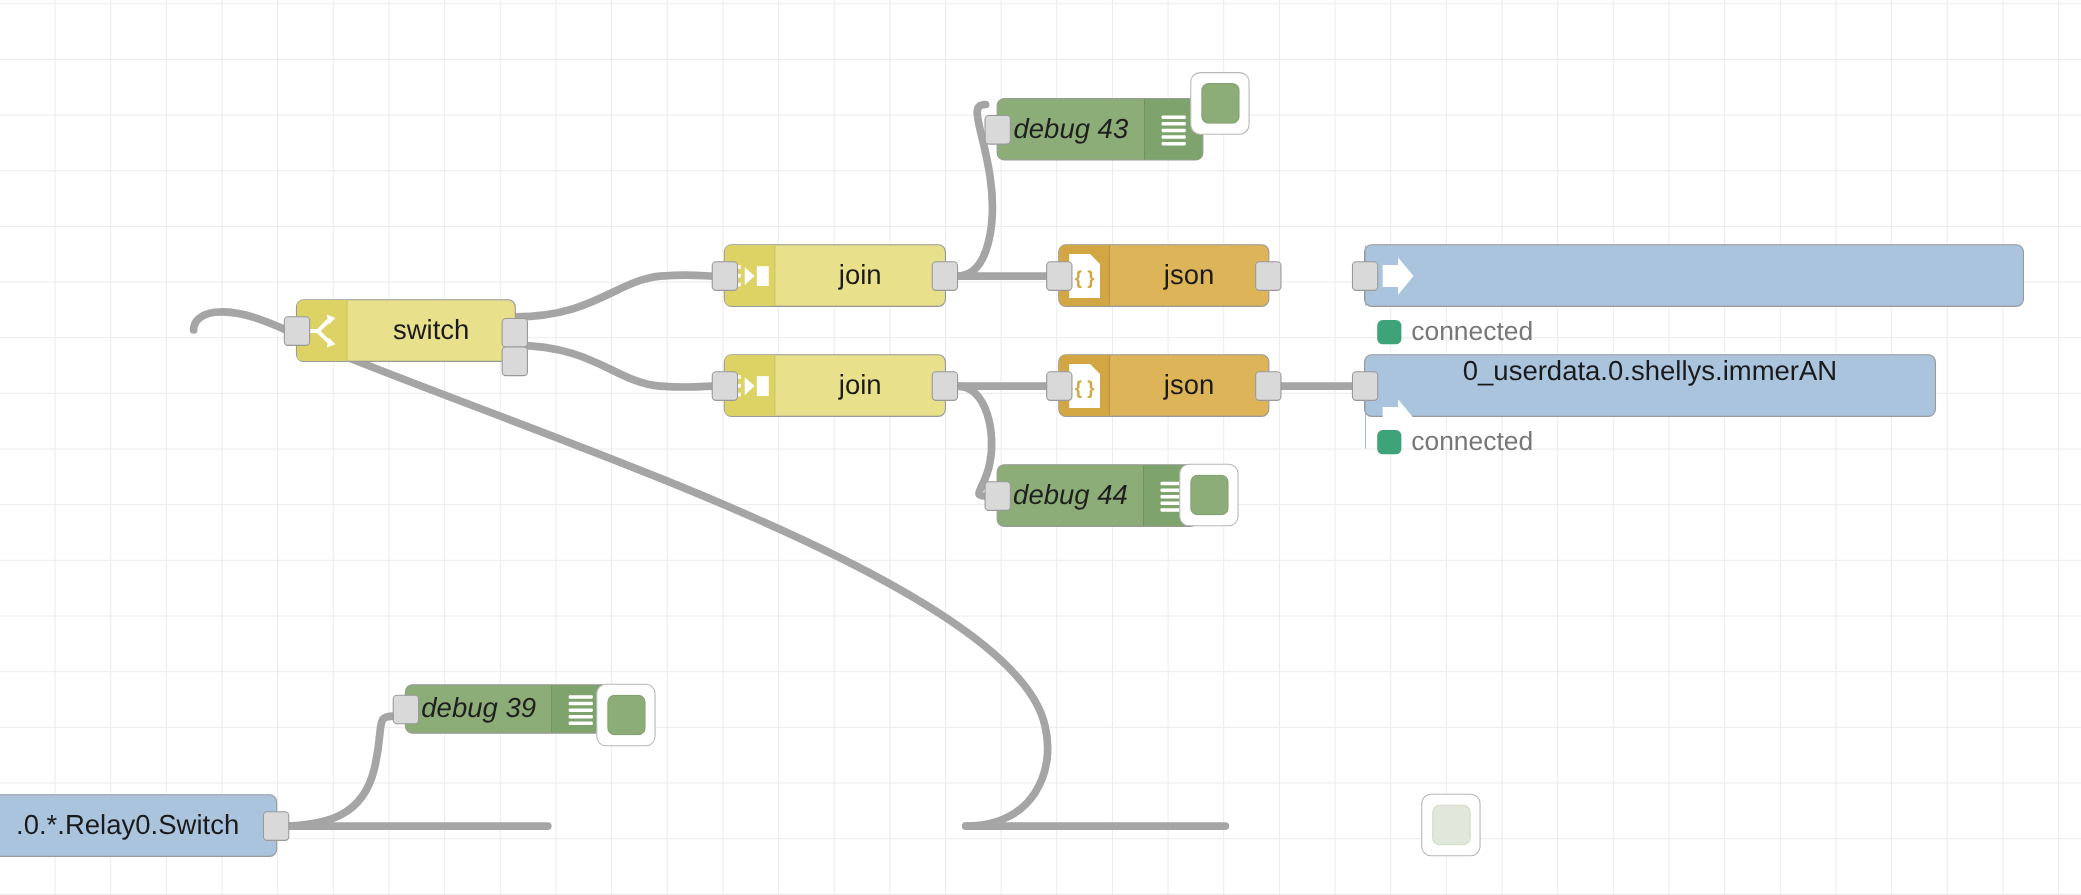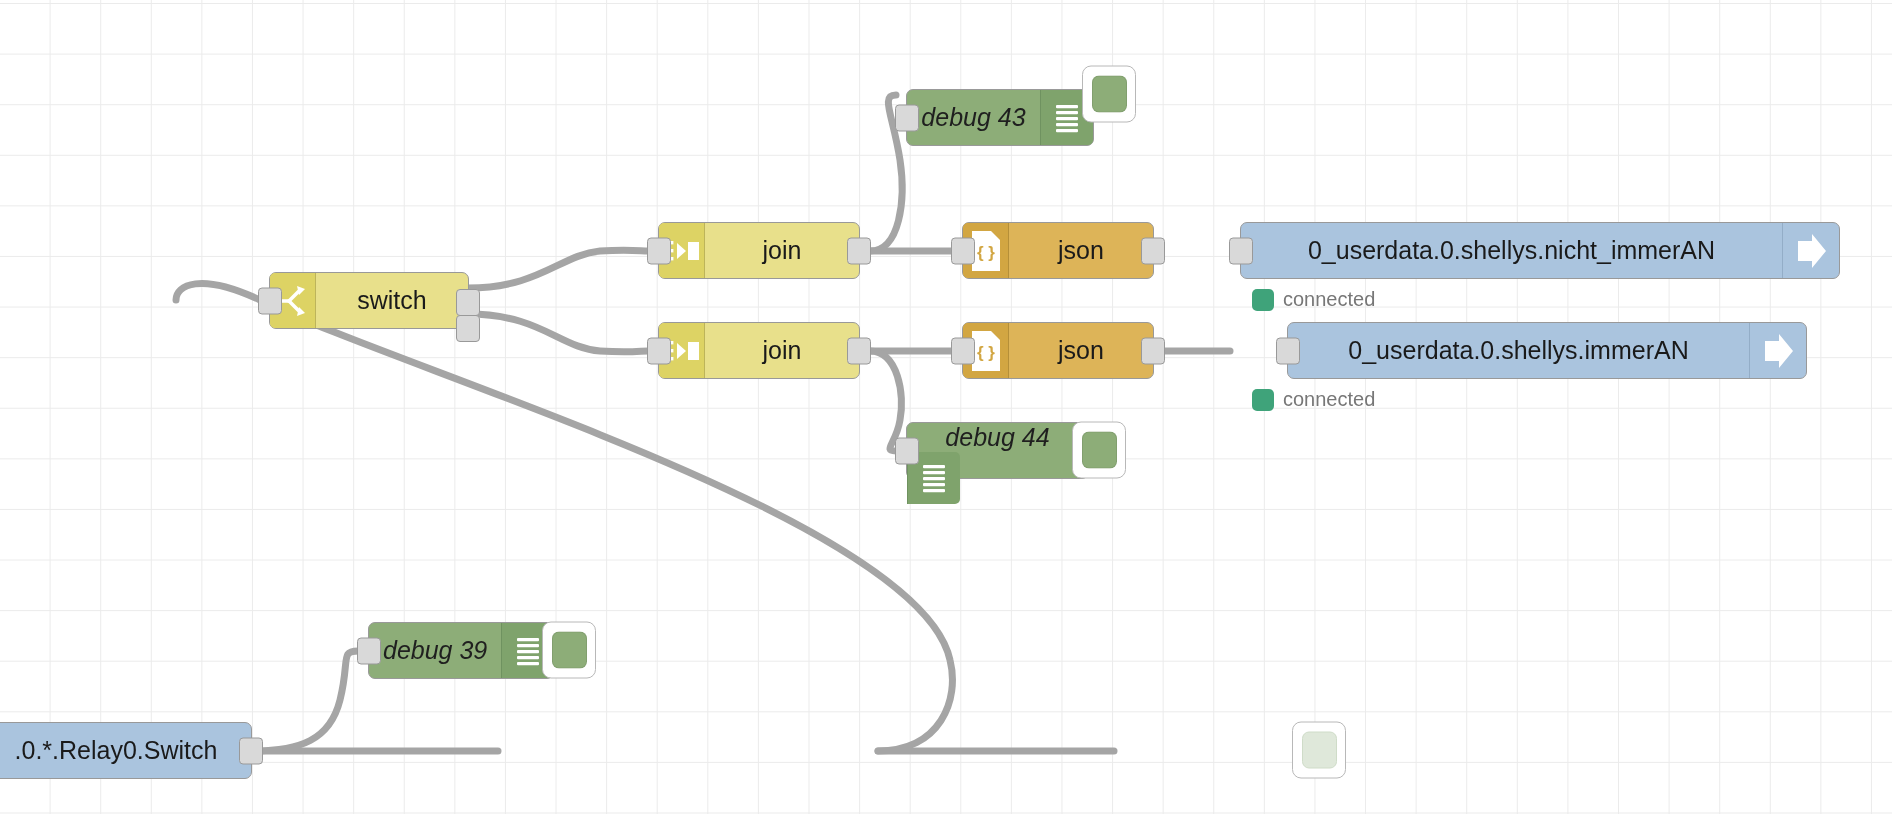--- a/index.html
+++ b/index.html
@@ -133,21 +133,21 @@
     background: #dfe8da;
     border: 1px solid #cfdcc8;
   }
 
   
   .status {
     position: absolute;
     display: flex;
     align-items: center;
     gap: 9px;
-    font-size: 20px;
+    font-size: 24px;
     color: #777777;
     white-space: nowrap;
   }
   .status .dot {
     width: 22px;
     height: 22px;
     border-radius: 5px;
     background: #3fa37a;
     display: inline-block;
   }
@@ -231,21 +231,20 @@
         <path d="M2 1 H21 L30 10 V41 H2 Z" fill="#ffffff"></path>
         <text x="16" y="28" font-size="17" font-family="'Liberation Sans', sans-serif" font-weight="bold" fill="#d2a642" text-anchor="middle">{ }</text>
       </svg>
     </span>
     <span class="node-label">json</span>
     <span class="port out"></span>
   </div>
 
   <div class="node blue" style="left:1240px; top:222px; width:600px; height:57px;">
     <span class="port in"></span>
-    <span class="node-label">0_userdata.0.shellys.nicht_immerAN</span>
     <span class="node-arrow-cell">
       <svg width="34" height="38" viewBox="0 0 34 38">
         <polygon points="4,9 18,9 18,2 32,19 18,36 18,29 4,29" fill="#ffffff"></polygon>
       </svg>
     </span>
   </div>
   <div class="status" style="left:1252px; top:288px;">
     <span class="dot"></span>
     <span>connected</span>
   </div>
@@ -275,21 +274,21 @@
     <span class="node-icon-cell">
       <svg width="32" height="42" viewBox="0 0 32 42">
         <path d="M2 1 H21 L30 10 V41 H2 Z" fill="#ffffff"></path>
         <text x="16" y="28" font-size="17" font-family="'Liberation Sans', sans-serif" font-weight="bold" fill="#d2a642" text-anchor="middle">{ }</text>
       </svg>
     </span>
     <span class="node-label">json</span>
     <span class="port out"></span>
   </div>
 
-  <div class="node blue" style="left:1287px; top:322px; width:520px; height:57px;">
+  <div class="node blue" style="left:1240px; top:322px; width:520px; height:57px;flex-direction:column;">
     <span class="port in"></span>
     <span class="node-label">0_userdata.0.shellys.immerAN</span>
     <span class="node-arrow-cell">
       <svg width="34" height="38" viewBox="0 0 34 38">
         <polygon points="4,9 18,9 18,2 32,19 18,36 18,29 4,29" fill="#ffffff"></polygon>
       </svg>
     </span>
   </div>
   <div class="status" style="left:1252px; top:388px;">
     <span class="dot"></span>
@@ -307,40 +306,40 @@
         </g>
         <polygon points="19,2 27,5 21,11" fill="#ffffff"></polygon>
         <polygon points="19,32 27,29 21,23" fill="#ffffff"></polygon>
       </svg>
     </span>
     <span class="node-label">switch</span>
     <span class="port" style="right:-12px; top:16px; transform:none;"></span>
     <span class="port" style="right:-12px; top:42px; transform:none;"></span>
   </div>
 
-  <div class="node green" style="left:906px; top:422px; width:183px; height:57px;flex-direction:column;">
+  <div class="node green" style="left:906px; top:422px; width:183px; height:57px;">
     <span class="port in"></span>
     <span class="node-label italic">debug 44</span>
     <span class="node-icon-cell">
       <svg width="26" height="30" viewBox="0 0 26 30" class="node-bars">
         <g fill="#ffffff">
           <rect x="2" y="2" width="22" height="3.2" rx="1"></rect>
           <rect x="2" y="8" width="22" height="3.2" rx="1"></rect>
           <rect x="2" y="14" width="22" height="3.2" rx="1"></rect>
           <rect x="2" y="20" width="22" height="3.2" rx="1"></rect>
           <rect x="2" y="26" width="22" height="3.2" rx="1"></rect>
         </g>
       </svg>
     </span>
   </div>
   <div class="debug-toggle" style="left:1072px; top:450px;">
     <span class="knob"></span>
   </div>
 
-  <div class="node green" style="left:368px; top:622px; width:186px; height:57px;">
+  <div class="node green" style="left:368px; top:622px; width:186px; height:45px;">
     <span class="port in"></span>
     <span class="node-label italic">debug 39</span>
     <span class="node-icon-cell">
       <svg width="26" height="30" viewBox="0 0 26 30" class="node-bars">
         <g fill="#ffffff">
           <rect x="2" y="2" width="22" height="3.2" rx="1"></rect>
           <rect x="2" y="8" width="22" height="3.2" rx="1"></rect>
           <rect x="2" y="14" width="22" height="3.2" rx="1"></rect>
           <rect x="2" y="20" width="22" height="3.2" rx="1"></rect>
           <rect x="2" y="26" width="22" height="3.2" rx="1"></rect>

